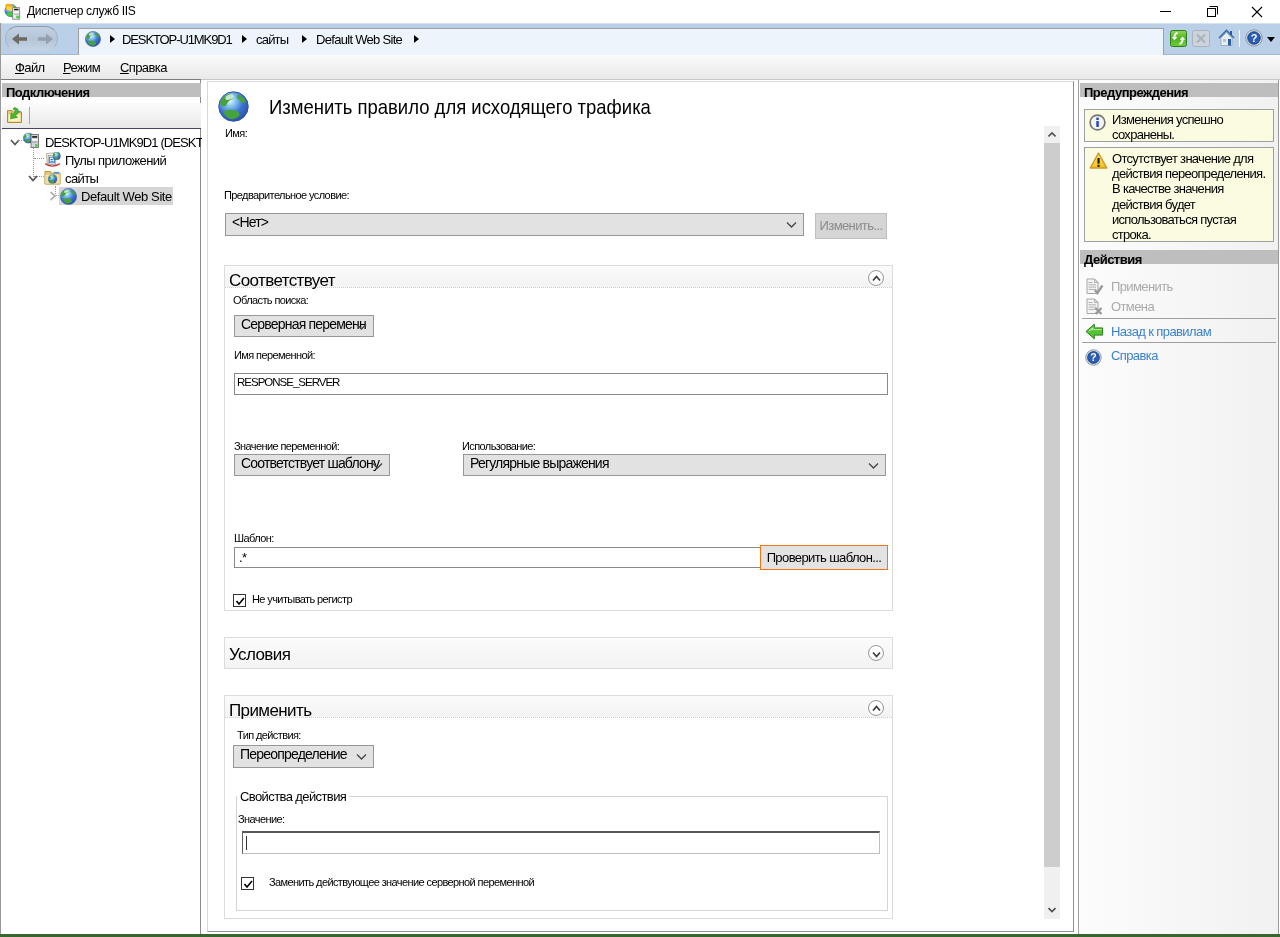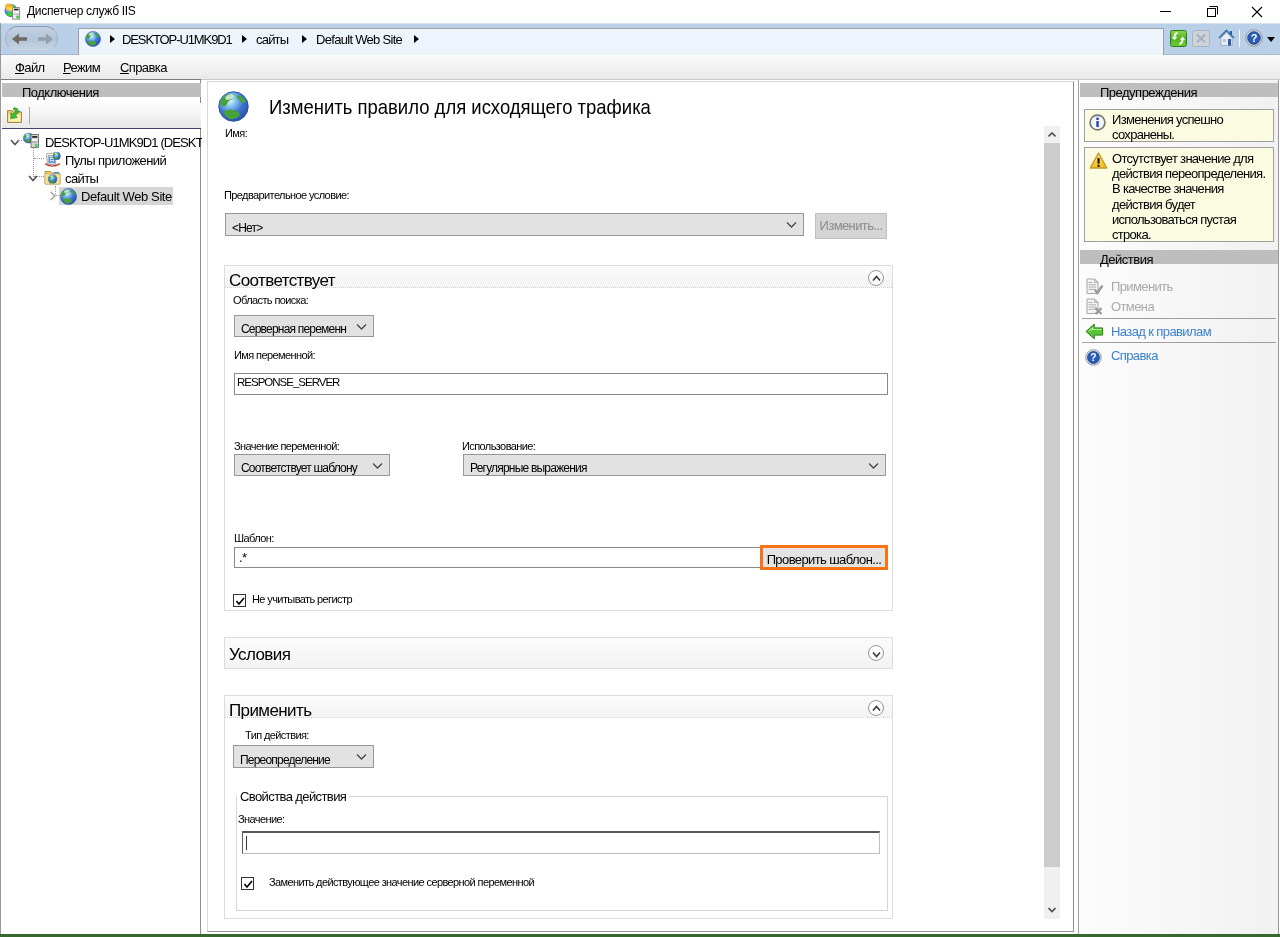--- a/index.html
+++ b/index.html
@@ -15,48 +15,48 @@
 .crumbtxt{top:3px;font-size:13px;letter-spacing:-0.8px}
 .crumbarrow{top:6px;width:0;height:0;border-left:5px solid #000;border-top:4.5px solid transparent;border-bottom:4.5px solid transparent}
 
 #menubar{left:0;top:55px;width:1280px;height:24px;background:linear-gradient(#fbfbfb,#e9e9e9)}
 .menuitem{top:5px}
 .menuitem u{text-decoration:underline}
 #menuline-l{left:0;top:79px;width:201px;height:1px;background:#7c7c7c}
 #menuline-r{left:201px;top:79px;width:1079px;height:1px;background:#c8c8c8}
 
 #leftpanel{left:0;top:80px;width:201px;height:855px;background:#fff;border-right:1px solid #8c8c8c;border-left:1px solid #7e7e7e}
-.panelhdr{background:#bebebe;color:#000;font-weight:normal;font-size:13px;letter-spacing:-0.5px;height:14px;line-height:20px;padding-left:20px}
+.panelhdr{background:#bebebe;color:#000;font-weight:bold;font-size:13px;letter-spacing:-0.5px;height:14px;line-height:20px;padding-left:4px}
 #lefthdr{left:1px;top:3px;width:199px}
 #lefttoolbar{left:1px;top:23px;width:199px;height:25px;background:linear-gradient(#fcfcfc,#e8e8e8)}
 #toolsep{left:27px;top:4px;width:1px;height:17px;background:#a8a89c}
 #treeline{left:1px;top:48px;width:199px;height:1px;background:#44436e}
 .treetxt{font-size:13px;white-space:nowrap}
 
 #rightpanel{left:1078px;top:80px;width:201px;height:855px;background:linear-gradient(90deg,#fcfcfc,#f1f1f1);border-left:1px solid #a0a0a0}
 #warnhdr{left:1px;top:3px;width:199px}
 .notebox{left:5px;width:190px;background:#fbfbe1;border:1px solid #9f9f9f;font-size:13px;letter-spacing:-0.7px;line-height:15.2px}
 #acthdr{left:1px;top:170px;width:199px}
 .actitem{font-size:13px}
 .actsep{left:3px;width:194px;height:1px;background:#9f9f9f}
 .link{color:#3b82cd}
 .disabled-txt{color:#aaa}
 
 #mainpanel{left:207px;top:81px;width:867px;height:851px;background:#fff;border:1px solid #d9d9d9;border-right-color:#8e8e8e;border-bottom-color:#969696}
 .lbl{font-size:11px;line-height:15px;white-space:nowrap}
 .input{border:1px solid #898989;background:#fff;font-size:13px;padding:2px 4px;line-height:16px}
 .input-dis{border:1px solid #d9d9d9;background:#f0f0f0;color:#9b9b9b}
-.combo{border:1px solid #979797;background:#e2e2e2;font-size:12px;letter-spacing:-0.8px;display:flex;align-items:flex-end;overflow:hidden;white-space:nowrap}
+.combo{border:1px solid #979797;background:#e2e2e2;font-size:14px;letter-spacing:-0.8px;display:flex;align-items:flex-start;overflow:hidden;white-space:nowrap}
 .combo span{padding-left:6px}
 .combo svg{position:absolute;right:6px;top:7px}
 .secbox{border:1px solid #dcdcdc;background:#fff}
 .sechdr{height:22px;background:linear-gradient(#fbfbfb,#f3f3f3);border-bottom:1px dotted #cfcfcf;position:relative}
 .sechdr .t{position:absolute;left:4px;top:5px;font-size:17px;letter-spacing:-0.6px}
 .secbtn{position:absolute;width:16px;height:16px;border-radius:50%;border:1px solid #9a9a9a;background:radial-gradient(circle at 50% 40%,#fff 45%,#ececec)}
-.btn{border:3px solid #f97316;background:#e3e3e3;font-size:13px;letter-spacing:-0.6px;text-align:center}
+.btn{border:1px solid #f97316;background:#e3e3e3;font-size:13px;letter-spacing:-0.6px;text-align:center}
 .btn-dis{border:1px solid #bfbfbf;background:#d5d5d5;color:#8b8b8b}
 .cb{width:13px;height:13px;border:1px solid #333;background:#fff;position:absolute}
 #sbar{left:836px;top:44px;width:16px;height:793px;background:#f0f0f0}
 #sthumb{left:0;top:17px;width:16px;height:724px;background:#cdcdcd}
 .sarrow{left:4px;width:8px;height:8px}
 #bottomline{left:0;top:934px;width:1280px;height:3px;background:#37672f}
 #winleft{left:0;top:23px;width:1px;height:912px;background:#999}
 #winright{left:1278px;top:80px;width:1px;height:855px;background:#999}
 </style></head>
 <body>
@@ -298,21 +298,21 @@
 
   <div class="abs secbox" style="left:16px;top:613px;width:669px;height:224px">
     <div class="sechdr">
         <span class="t">Применить</span>
         <span class="secbtn" style="left:643px;top:4px">
       <svg style="position:absolute;left:3px;top:4px" width="9" height="7">
             <path d="M1 5.5 L4.5 1.5 L8 5.5" fill="none" stroke="#3c3c3c" stroke-width="1.7"></path>
           </svg>
         </span>
     </div>
-    <div class="abs lbl" style="left:20px;top:32px">Тип действия:</div>
+    <div class="abs lbl" style="left:12px;top:32px">Тип действия:</div>
     <div class="abs combo" style="left:8px;top:49px;width:141px;height:23px">
         <span>Переопределение</span>
       <svg width="11" height="8">
           <path d="M1 1.5 L5.5 6 L10 1.5" fill="none" stroke="#464646" stroke-width="1.3"></path>
         </svg>
     </div>
     <div class="abs" style="left:11px;top:100px;width:652px;height:115px;border:1px solid #d5d5d5"></div>
     <div class="abs" style="left:12px;top:93px;background:#fff;padding:0 3px;font-size:13px">Свойства действия</div>
     <div class="abs lbl" style="left:13px;top:116px">Значение:</div>
     <div class="abs" style="left:17px;top:135px;width:638px;height:23px;border:1px solid #bdbdbd;border-top:2px solid #575757;border-left:1px solid #5f5f5f;background:#fff">

